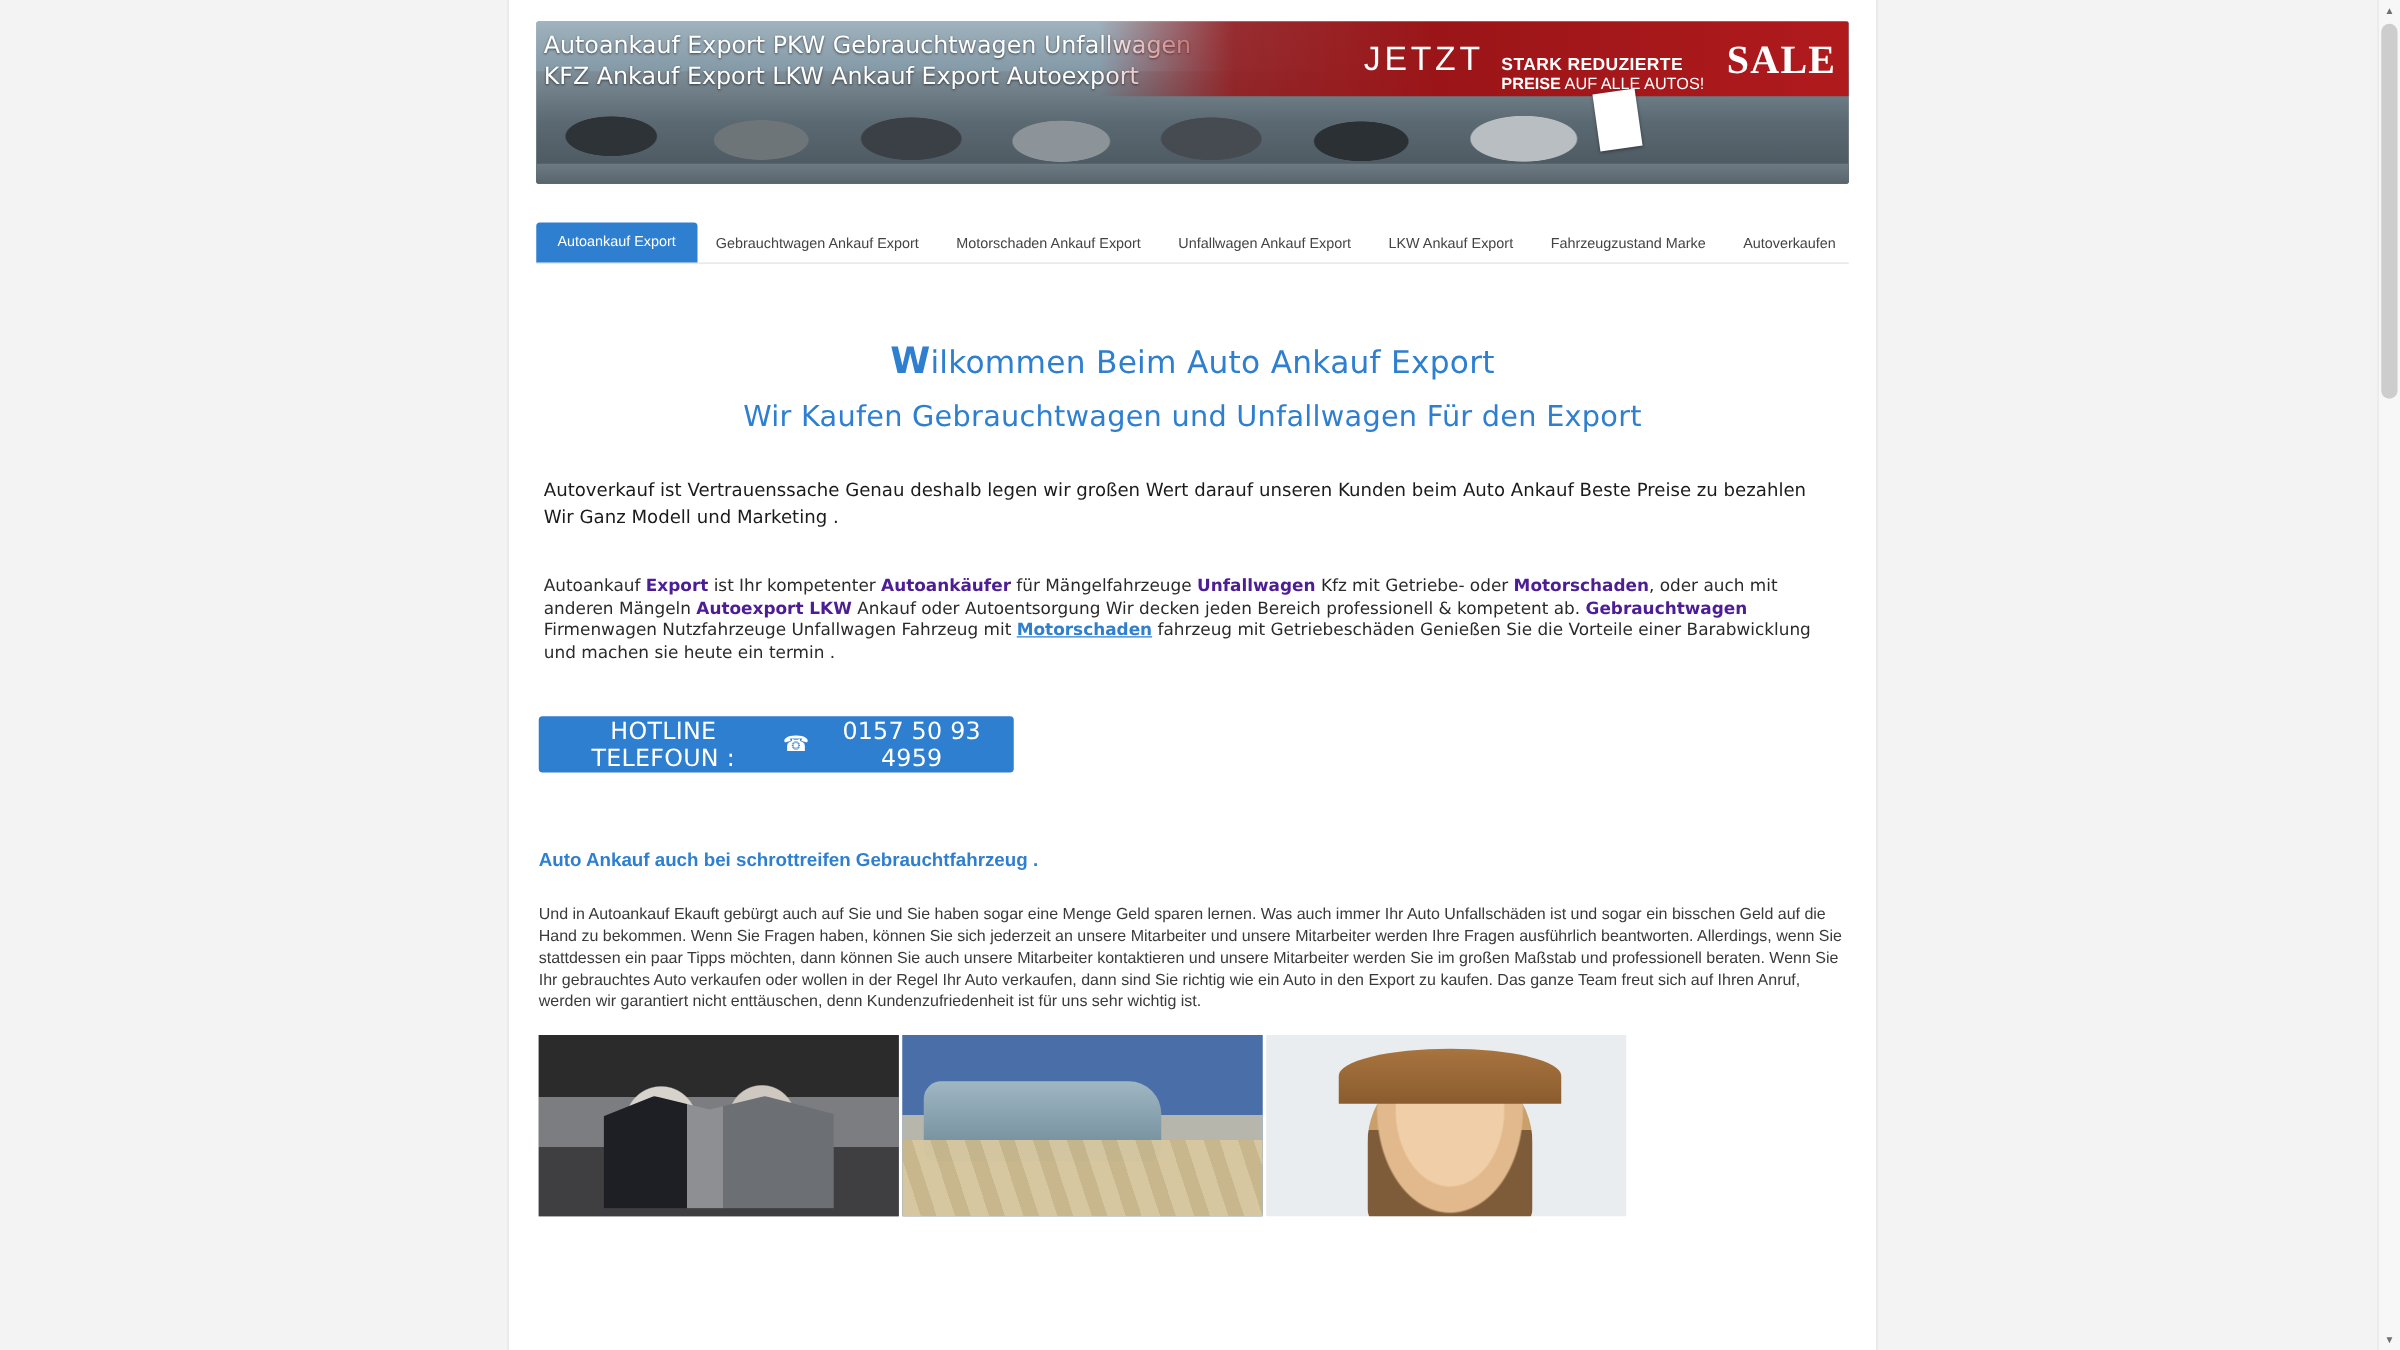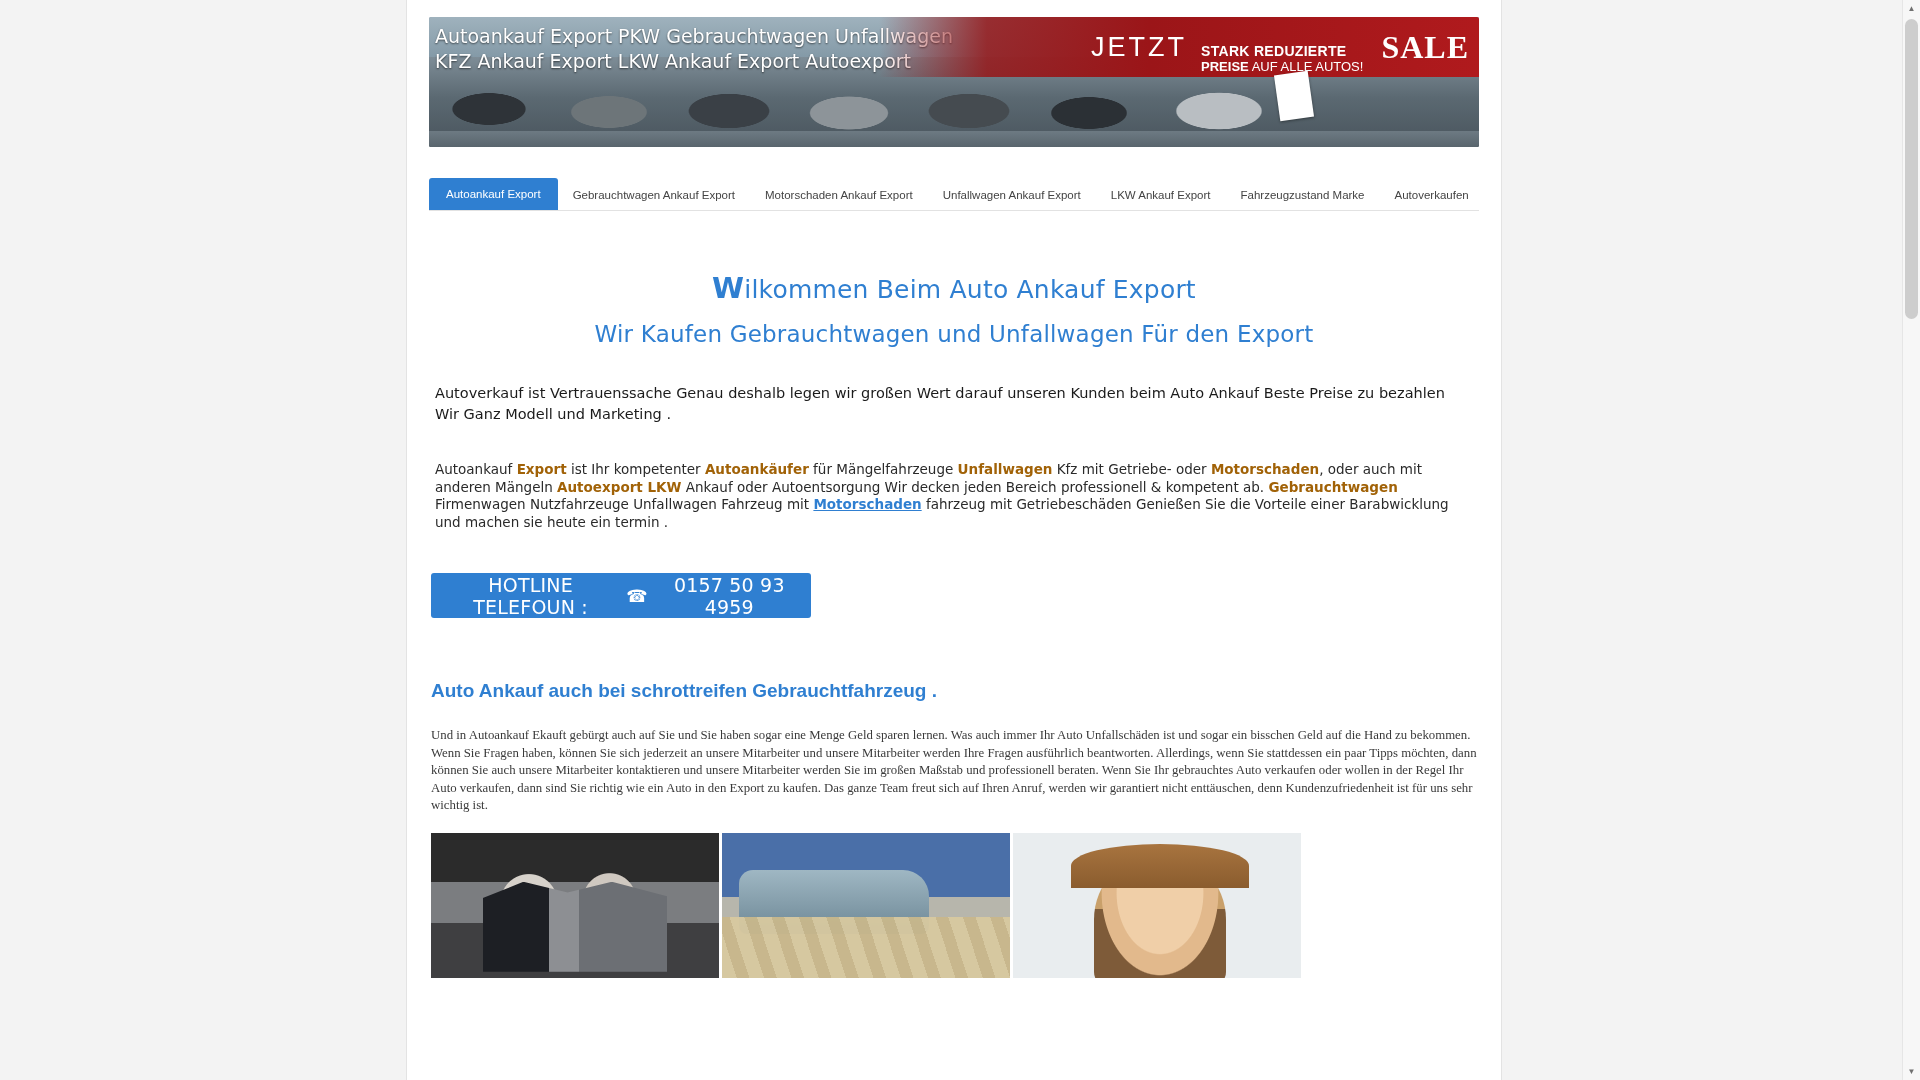--- a/index.html
+++ b/index.html
@@ -207,21 +207,21 @@
     font-family: "DejaVu Sans", sans-serif;
   }
 
   .para2 {
     margin: 36px 6px 0 6px;
     font-size: 13.5px;
     line-height: 17.5px;
     color: #2a2a2a;
     font-family: "DejaVu Sans", sans-serif;
   }
-  .para2 b { color: #a16207; }
+  .para2 b { color: #4c1d95; }
   .para2 a { color: #2f7fd1; font-weight: bold; text-decoration: underline; }
 
   .cta-row {
     display: flex;
     gap: 85px;
     margin: 42px 2px 0 2px;
   }
   .cta {
     background: #2f7fd1;
     color: #fff;
@@ -238,32 +238,32 @@
     font-size: 19px; letter-spacing: .2px;
   }
   .cta.tow {
     width: 343px; height: 45px;
     font-size: 19px;
   }
   .phone-glyph { font-size: 17px; margin: 0 6px 0 2px; }
 
   .section-title {
     color: #2f7fd1;
-    font-size: 19px;
+    font-size: 15px;
     font-weight: bold;
     margin: 62px 2px 0 2px;
     font-family: "Liberation Sans", sans-serif;
   }
 
   .long-text {
     margin: 25px 2px 0 2px;
     font-size: 12.8px;
     line-height: 17.5px;
     color: #3a3a3a;
-    font-family: Liberation Serif, serif;
+    font-family: Liberation Sans, sans-serif;
   }
 
   
   .img-row {
     display: flex;
     gap: 3px;
     margin: 18px 2px 0 2px;
   }
   .photo {
     width: 288px;

